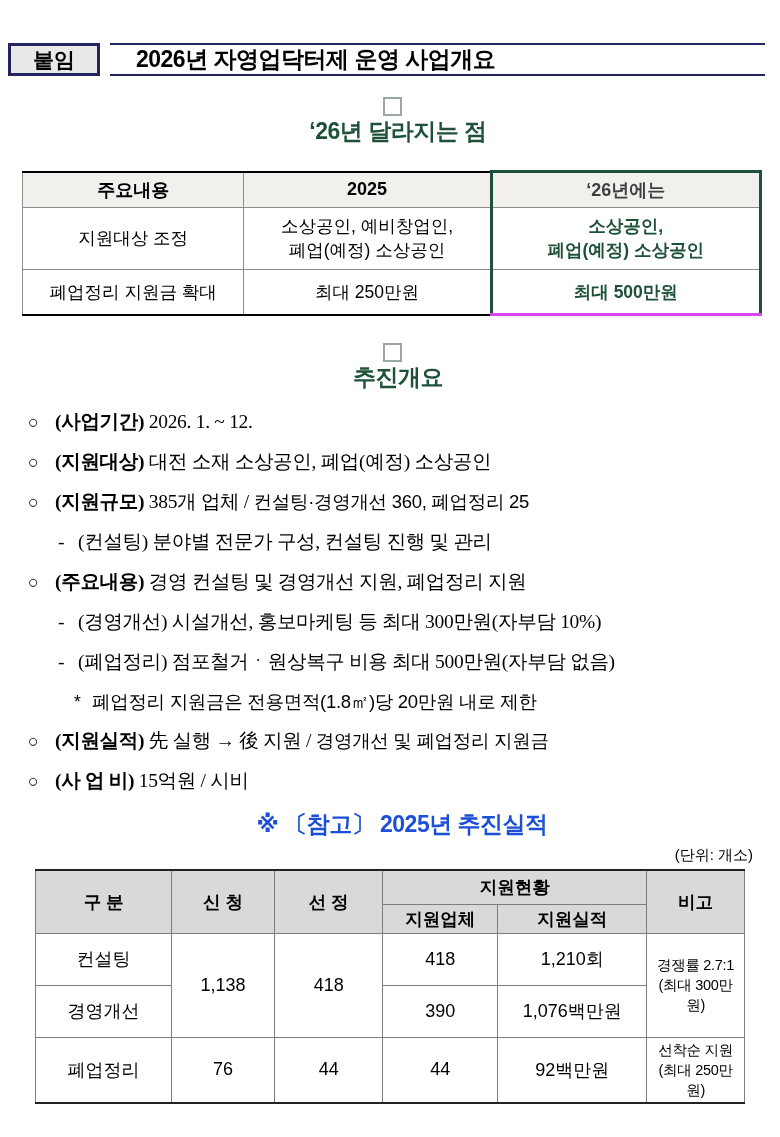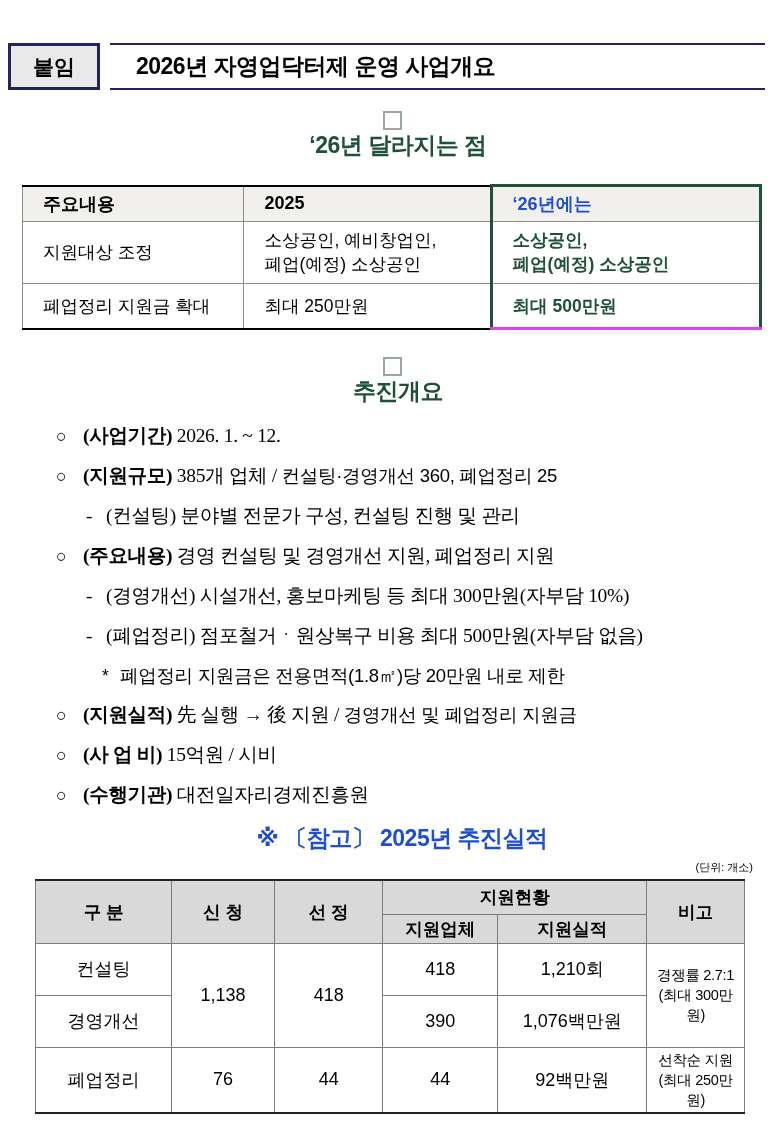--- a/index.html
+++ b/index.html
@@ -3,21 +3,21 @@
 <meta charset="utf-8">
 <style>
   html,body{margin:0;padding:0;background:#fff;}
   .page{
     width:780px;height:1137px;background:#ffffff;position:relative;
     font-family:"Liberation Sans","DejaVu Sans",sans-serif;color:#000;
     overflow:hidden;box-sizing:border-box;
   }
 
   
-  .doc-header{display:flex;align-items:stretch;margin:43px 15px 0 8px;height:47px;}
+  .doc-header{display:flex;align-items:stretch;margin:43px 15px 0 8px;height:33px;}
   .badge{
     width:92px;border:3px solid #23235f;background:#e9e9e9;
     display:flex;align-items:center;justify-content:center;
     font-weight:bold;font-size:21px;box-sizing:border-box;
   }
   .title-bar{
     flex:1;margin-left:10px;border-top:2px solid #23235f;border-bottom:2px solid #23235f;
     display:flex;align-items:center;padding-left:26px;box-sizing:border-box;
   }
   .title-bar h1{margin:0;font-size:23px;font-weight:bold;letter-spacing:-0.5px;}
@@ -29,50 +29,50 @@
     display:inline-block;width:15px;height:15px;border:2px solid #9aa8a0;
     margin-right:12px;flex:0 0 auto;
   }
   .h-changes{margin:21px 0 0 16px;}
   .h-overview{margin:27px 0 0 16px;}
   .h-ref{margin:10px 0 0 24px;color:#1d4ed8;}
 
   
   .t1{border-collapse:collapse;table-layout:fixed;width:740px;margin:23px 0 0 22px;}
   .t1 th,.t1 td{
-    border:1px solid #8c8c8c;text-align:left;vertical-align:middle;
+    border:1px solid #8c8c8c;text-align:center;vertical-align:middle;
     padding:2px 20px;box-sizing:border-box;white-space:pre-line;
   }
   .t1 thead th{background:#f1f0ec;font-weight:bold;font-size:18px;height:36px;border-top:2.5px solid #000;}
   .t1 tbody td{font-size:17.5px;}
   .t1 .r1 td{height:62px;line-height:1.35;}
   .t1 .r2 td{height:45px;border-bottom:2.5px solid #000;}
   .t1 .gcol{border-left:3px solid #1e5138;border-right:3px solid #1e5138;}
-  .t1 thead .gcol{border-top:3px solid #1e5138;color:#1d4ed8;}
+  .t1 thead .gcol{border-top:3px solid #1e5138;color:#404040;}
   .t1 .r2 .gcol{border-bottom:3px solid #d946ef;}
   .t1 .gtext{color:#1e5138;font-weight:bold;}
 
   
   .note1{margin:17px 0 0 16px;font-size:18.5px;letter-spacing:-0.3px;}
 
   
-  .bullets{margin:17px 0 0 0;font-family:"Liberation Serif","DejaVu Serif",serif;padding-left:28px;}
+  .bullets{margin:17px 0 0 0;font-family:"Liberation Serif","DejaVu Serif",serif;}
   .bullet{font-size:19.5px;line-height:24px;margin-bottom:16px;letter-spacing:-0.3px;}
   .bullet .marker{display:inline-block;}
   .bullet.level-0{padding-left:28px;}
   .bullet.level-0 .marker{width:27px;font-size:18px;}
   .bullet.level-1{padding-left:58px;}
   .bullet.level-1 .marker{width:20px;}
   .bullet.level-2{padding-left:74px;font-size:17.5px;margin-bottom:15px;}
   .bullet.level-2 .marker{width:18px;font-family:"Liberation Sans","DejaVu Sans",sans-serif;}
   .seg-bold{font-weight:bold;}
   .seg-sans{font-family:"Liberation Sans","DejaVu Sans",sans-serif;font-size:18.5px;}
 
   
-  .unit-label{margin:6px 27px 4px 0;text-align:right;font-size:11px;}
+  .unit-label{margin:6px 27px 4px 0;text-align:right;font-size:15px;}
   .t2{border-collapse:collapse;table-layout:fixed;width:710px;margin:0 0 0 35px;}
   .t2 th,.t2 td{
     border:1px solid #7d7d7d;text-align:center;vertical-align:middle;
     padding:2px 3px;box-sizing:border-box;white-space:pre-line;
   }
   .t2 thead th{background:#d9d9d9;font-weight:bold;font-size:17.5px;border-top:2.5px solid #222;}
   .t2 thead .row2th{border-top:1px solid #7d7d7d;height:19px;}
   .t2 thead .span2{height:34px;}
   .t2 tbody td{font-size:18px;}
   .t2 .br1 td{height:52px;}
@@ -127,29 +127,29 @@
   </table>
 
 
   <div class="section-h green h-overview">
     <span class="sq"></span>
     <span>추진개요</span>
   </div>
 
   <div class="bullets">
       <div class="bullet level-0"><span class="marker">○</span><span class="seg-bold seg-serif">(사업기간)</span><span class="seg-serif"> 2026. 1. ~ 12.</span></div>
+      <div class="bullet level-0"><span class="marker">○</span><span class="seg-bold seg-serif">(지원대상)</span><span class="seg-serif"> 대전 소재 소상공인, 폐업(예정) 소상공인</span></div>
       <div class="bullet level-0"><span class="marker">○</span><span class="seg-bold seg-serif">(지원규모)</span><span class="seg-serif"> 385개 업체 / </span><span class="seg-sans">컨설팅·경영개선 360, 폐업정리 25</span></div>
       <div class="bullet level-1"><span class="marker">-</span><span class="seg-serif">(컨설팅) 분야별 전문가 구성, 컨설팅 진행 및 관리</span></div>
       <div class="bullet level-0"><span class="marker">○</span><span class="seg-bold seg-serif">(주요내용)</span><span class="seg-serif"> 경영 컨설팅 및 경영개선 지원, 폐업정리 지원</span></div>
       <div class="bullet level-1"><span class="marker">-</span><span class="seg-serif">(경영개선) 시설개선, 홍보마케팅 등 최대 300만원(자부담 10%)</span></div>
       <div class="bullet level-1"><span class="marker">-</span><span class="seg-serif">(폐업정리) 점포철거ㆍ원상복구 비용 최대 500만원(자부담 없음)</span></div>
       <div class="bullet level-2"><span class="marker">*</span><span class="seg-sans">폐업정리 지원금은 전용면적(1.8㎡)당 20만원 내로 제한</span></div>
       <div class="bullet level-0"><span class="marker">○</span><span class="seg-bold seg-serif">(지원실적)</span><span class="seg-serif"> 先 실행 → 後 지원 / </span><span class="seg-sans">경영개선 및 폐업정리 지원금</span></div>
       <div class="bullet level-0"><span class="marker">○</span><span class="seg-bold seg-serif">(사 업 비)</span><span class="seg-serif"> 15억원 / 시비</span></div>
-      <div class="bullet level-0"><span class="marker">○</span><span class="seg-bold seg-serif">(수행기관)</span><span class="seg-serif"> 대전일자리경제진흥원</span></div>
     </div>
 
   <div class="section-h h-ref">
     <span>※ 〔참고〕 2025년 추진실적</span>
   </div>
 
   <div class="unit-label">(단위: 개소)</div>
 
   <table class="t2">
     <colgroup>

